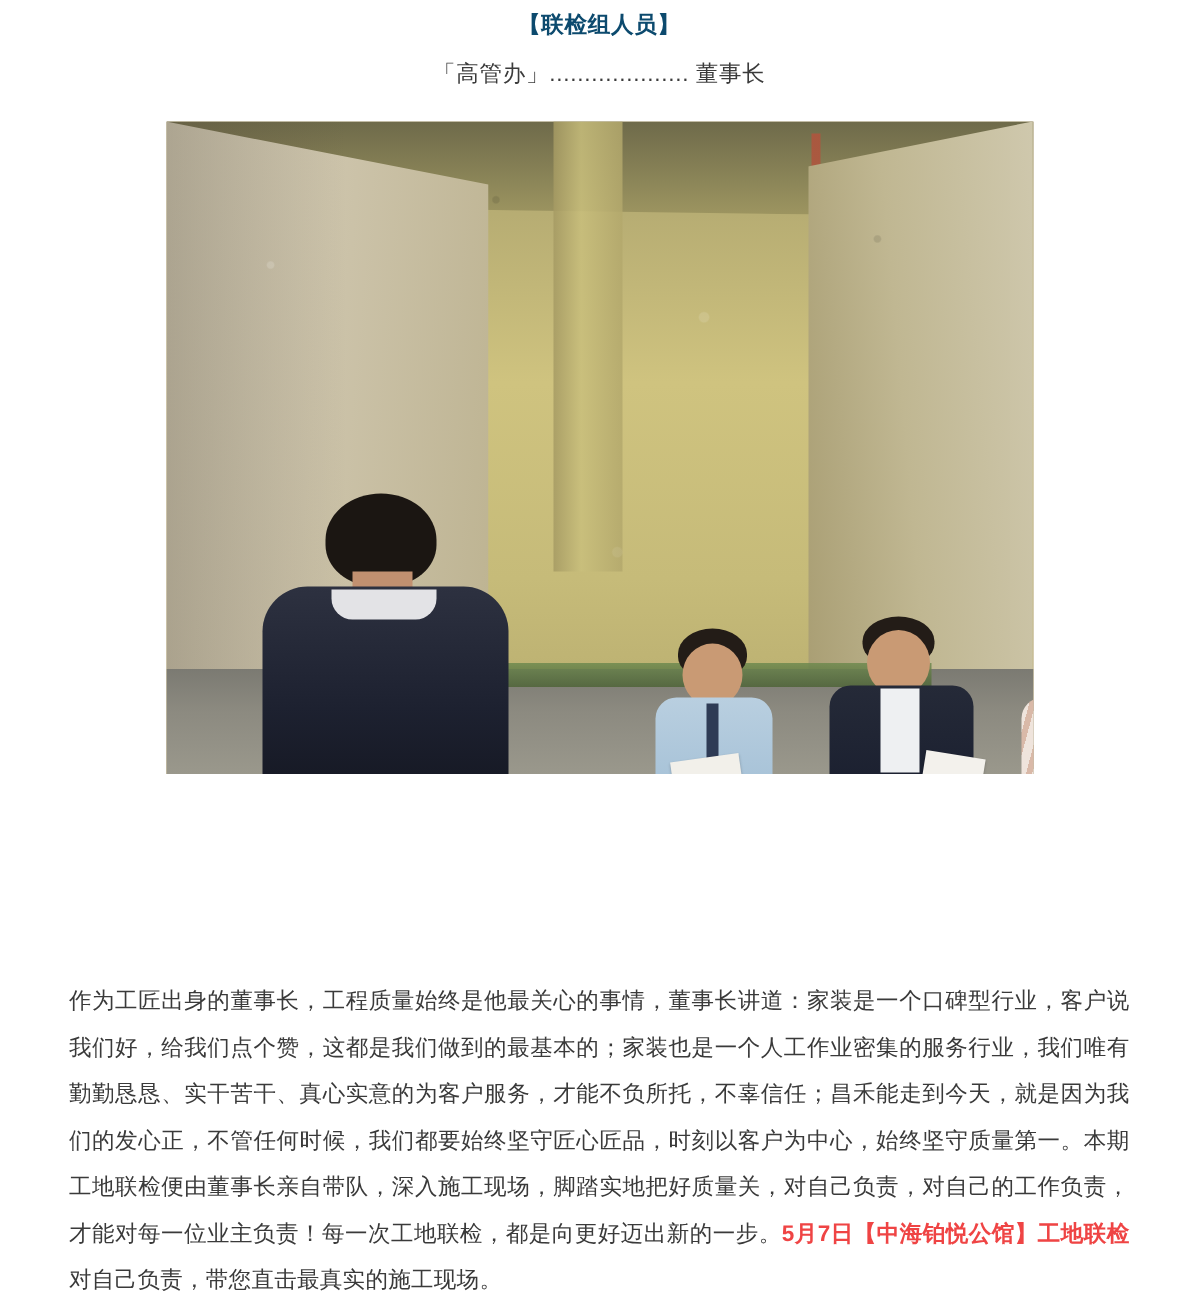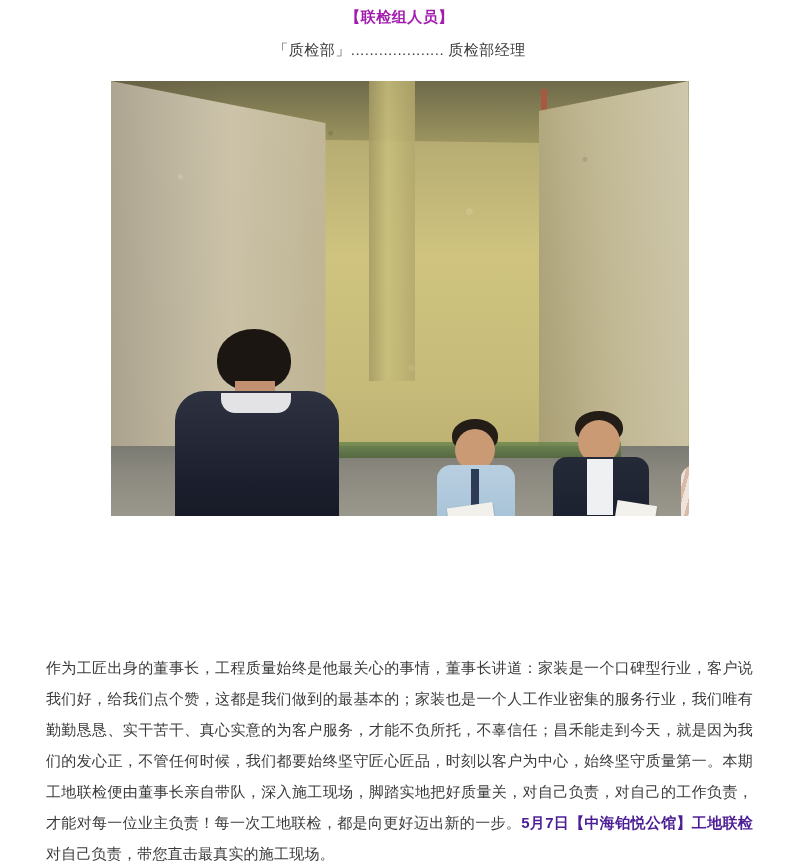--- a/index.html
+++ b/index.html
@@ -20,21 +20,21 @@
     position: relative;
     box-sizing: border-box;
   }
   .roster {
     padding-top: 4px;
     text-align: center;
   }
   .roster-title {
     font-size: 15px;
     font-weight: bold;
-    color: #a21caf;
+    color: #0c4a6e;
     letter-spacing: 0.5px;
     line-height: 26px;
     margin-bottom: 6px;
   }
   .roster-line {
     font-size: 15px;
     color: #3b3b3b;
     line-height: 27px;
     white-space: nowrap;
   }
@@ -211,33 +211,33 @@
     top: 652px;
     width: 707px;
     font-size: 15px;
     line-height: 31px;
     color: #3a3a3a;
     text-align: justify;
     letter-spacing: 0.2px;
   }
   .caption b {
     font-weight: bold;
-    color: #4c1d95;
+    color: #ef4444;
   }
 </style>
 </head>
 <body>
 
 <div class="page">
 
   <div class="roster">
     <div class="roster-title">【联检组人员】</div>
 
     <div class="roster-line">
-      <span class="dept">「质检部」</span><span class="dots">....................</span> <span class="role">质检部经理</span>
+      <span class="dept">「高管办」</span><span class="dots">....................</span> <span class="role">董事长</span>
     </div>
   </div>
 
   <div class="photo-wrap">
     <div class="photo">
       <div class="wall-back"></div>
       <div class="ceiling"></div>
       <div class="pillar"></div>
       <div class="stripe-red"></div>
       <div class="wall-left"></div>

